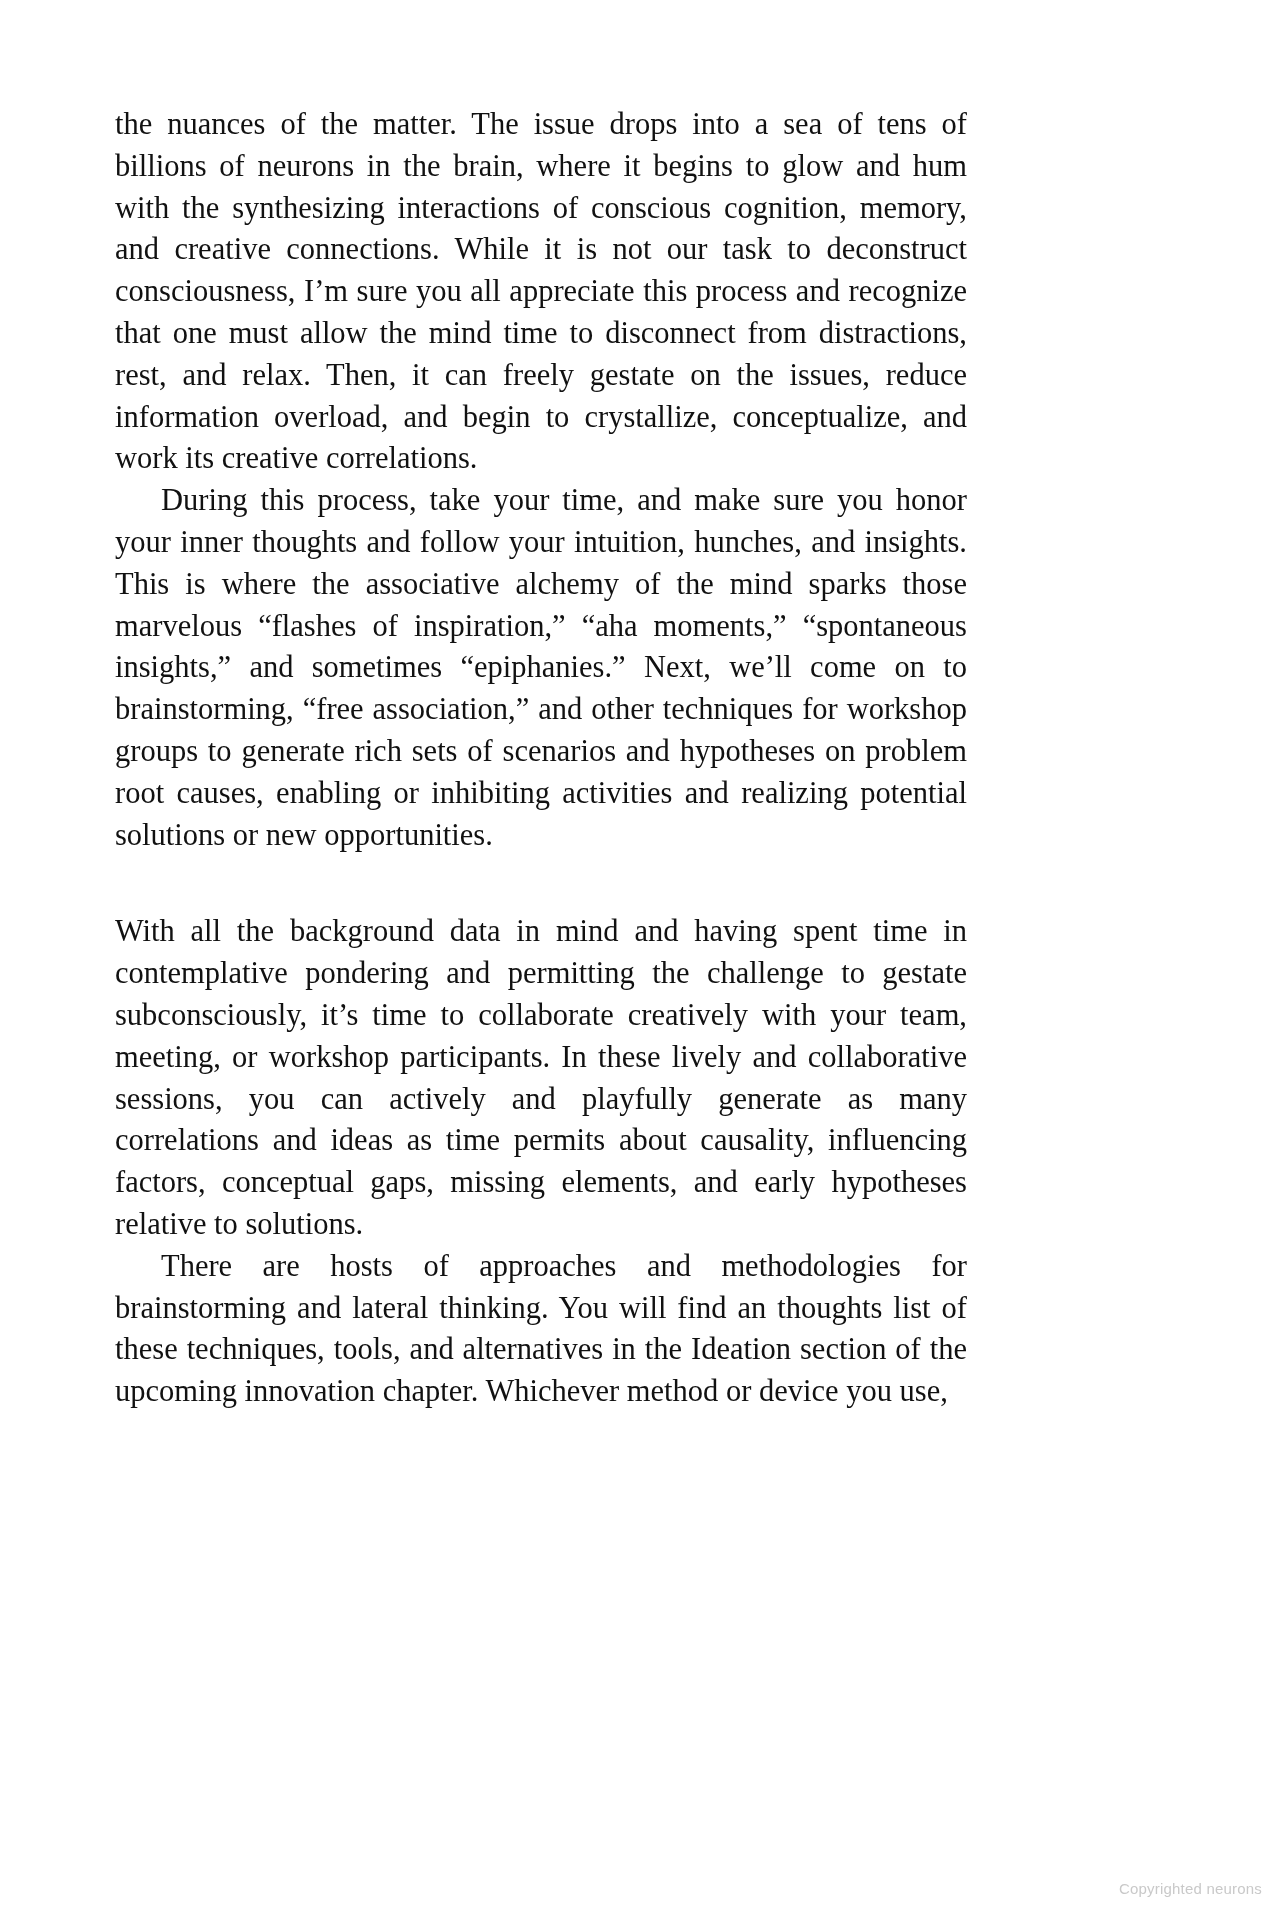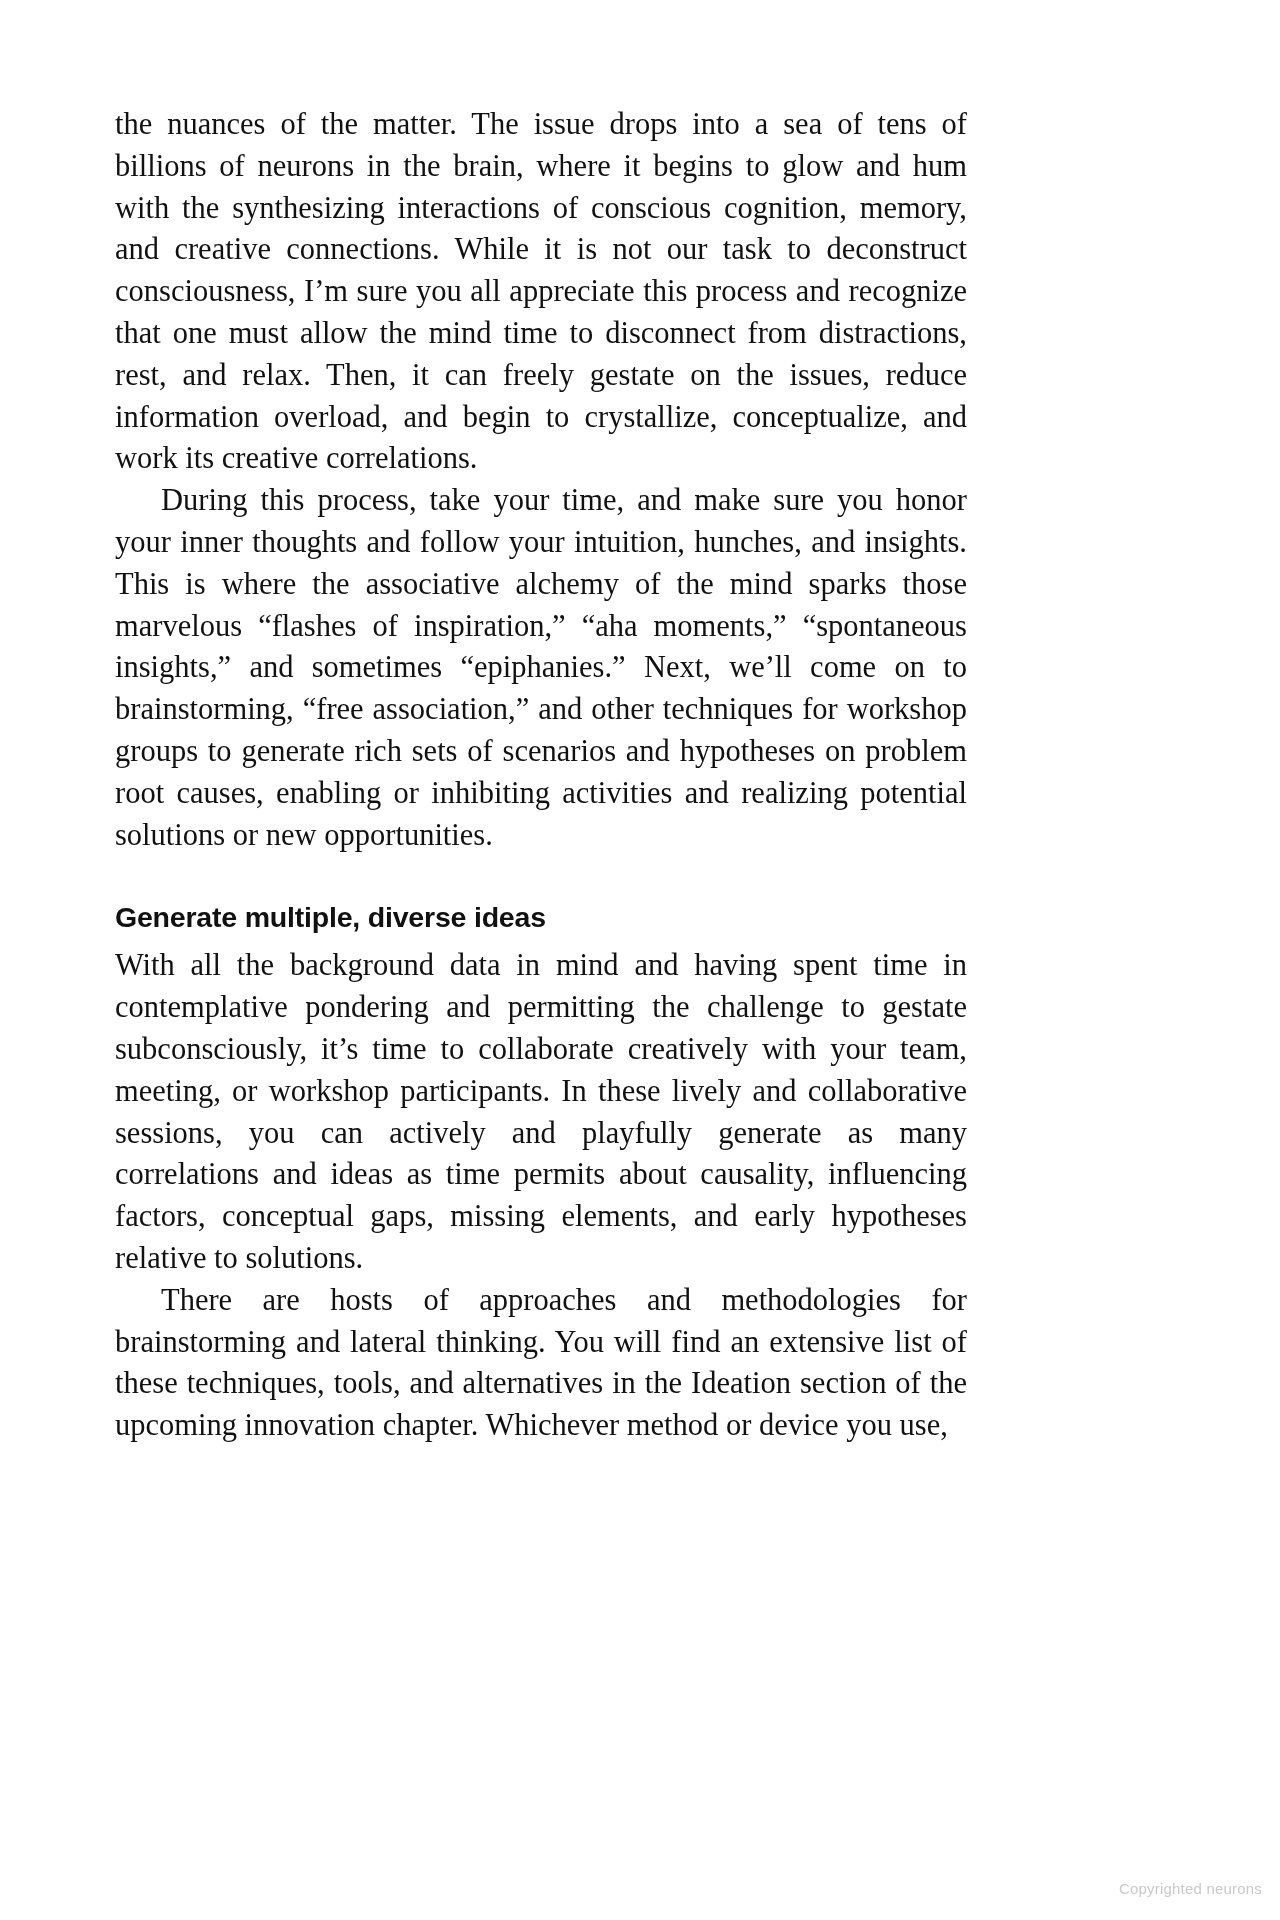--- a/index.html
+++ b/index.html
@@ -85,25 +85,24 @@
 <div class="page">
 
   <div class="text-column">
 
     <p class="body-para">the nuances of the matter. The issue drops into a sea of tens of billions of neurons in the brain, where it begins to glow and hum with the synthesizing interactions of conscious cognition, memory, and creative connections. While it is not our task to deconstruct consciousness, I’m sure you all appreciate this process and recognize that one must allow the mind time to disconnect from distractions, rest, and relax. Then, it can freely gestate on the issues, reduce information overload, and begin to crystallize, conceptualize, and work its creative correlations.</p>
 
     <p class="body-para indent">During this process, take your time, and make sure you honor your inner thoughts and follow your intuition, hunches, and insights. This is where the associative alchemy of the mind sparks those marvelous “flashes of inspiration,” “aha moments,” “spontaneous insights,” and sometimes “epiphanies.” Next, we’ll come on to brainstorming, “free association,” and other techniques for workshop groups to generate rich sets of scenarios and hypotheses on problem root causes, enabling or inhibiting activities and realizing potential solutions or new opportunities.</p>
 
     <div class="gap-before-heading"></div>
 
-    <h2 class="section-heading">Generate multiple, diverse ideas</h2>
 
     <div class="gap-after-heading"></div>
 
     <p class="body-para">With all the background data in mind and having spent time in contemplative pondering and permitting the challenge to gestate subconsciously, it’s time to collaborate creatively with your team, meeting, or workshop participants. In these lively and collaborative sessions, you can actively and playfully generate as many correlations and ideas as time permits about causality, influencing factors, conceptual gaps, missing elements, and early hypotheses relative to solutions.</p>
 
-    <p class="body-para indent">There are hosts of approaches and methodologies for brainstorming and lateral thinking. You will find an extensive list of these techniques, tools, and alternatives in the Ideation section of the upcoming innovation chapter. Whichever method or device you use,</p>
+    <p class="body-para indent">There are hosts of approaches and methodologies for brainstorming and lateral thinking. You will find an thoughts list of these techniques, tools, and alternatives in the Ideation section of the upcoming innovation chapter. Whichever method or device you use,</p>
 
   </div>
 
   <div class="copyright-note">Copyrighted neurons</div>
 
 </div>
 
 </body></html>

